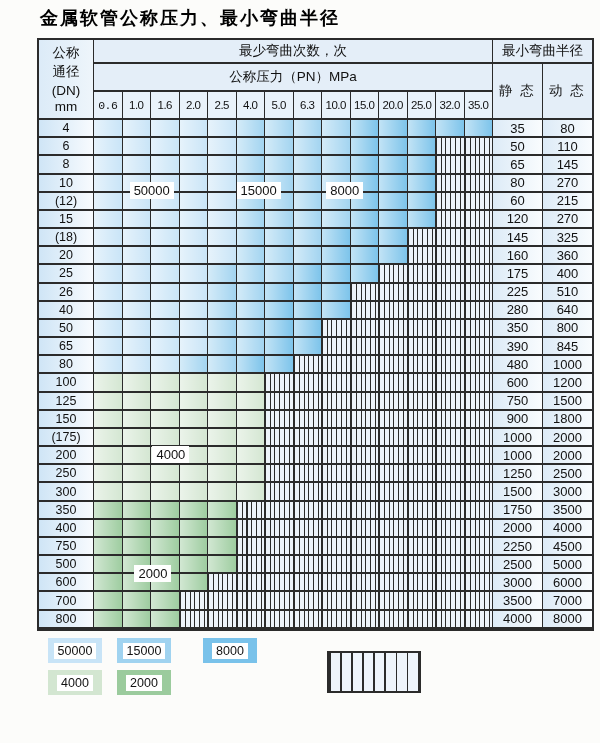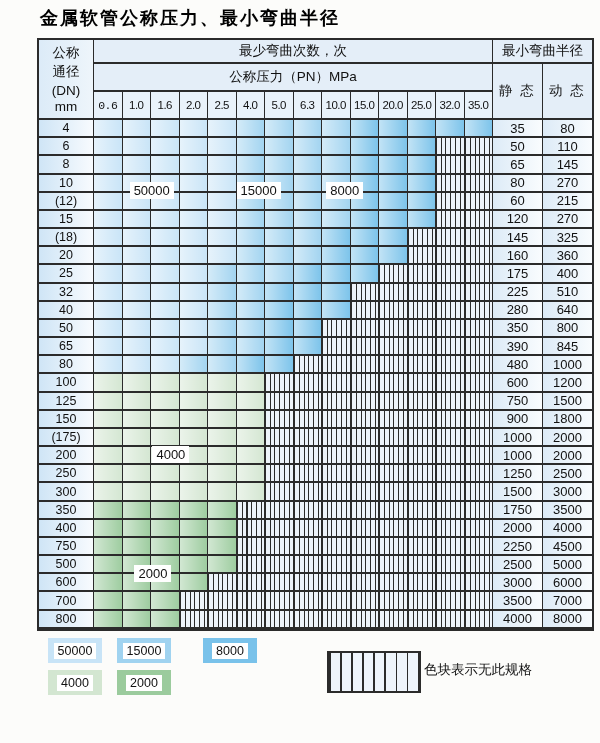--- a/index.html
+++ b/index.html
@@ -219,21 +219,21 @@
       <div class="cell shade c15" style="grid-area: 12 / 8;"></div>
       <div class="cell shade c80" style="grid-area: 12 / 9;"></div>
       <div class="cell shade c80" style="grid-area: 12 / 10;"></div>
       <div class="cell shade c80" style="grid-area: 12 / 11;"></div>
       <div class="cell cX" style="grid-area: 12 / 12;"></div>
       <div class="cell cX" style="grid-area: 12 / 13;"></div>
       <div class="cell cX" style="grid-area: 12 / 14;"></div>
       <div class="cell cX" style="grid-area: 12 / 15;"></div>
       <div class="cell sd" style="grid-area: 12 / 16;">175</div>
       <div class="cell sd last" style="grid-area: 12 / 17;">400</div>
-      <div class="dncell" style="grid-area: 13 / 1;">32</div>
+      <div class="dncell" style="grid-area: 13 / 1;">26</div>
       <div class="cell shade c50" style="grid-area: 13 / 2;"></div>
       <div class="cell shade c50" style="grid-area: 13 / 3;"></div>
       <div class="cell shade c50" style="grid-area: 13 / 4;"></div>
       <div class="cell shade c50" style="grid-area: 13 / 5;"></div>
       <div class="cell shade c15" style="grid-area: 13 / 6;"></div>
       <div class="cell shade c15" style="grid-area: 13 / 7;"></div>
       <div class="cell shade c80" style="grid-area: 13 / 8;"></div>
       <div class="cell shade c80" style="grid-area: 13 / 9;"></div>
       <div class="cell shade c80" style="grid-area: 13 / 10;"></div>
       <div class="cell cX" style="grid-area: 13 / 11;"></div>
@@ -550,21 +550,20 @@
       <div class="cell sd" style="grid-area: 31 / 16;">4000</div>
       <div class="cell sd last" style="grid-area: 31 / 17;">8000</div>
       <div class="ovl" style="left: 90.625px; top: 141.812px;">50000</div>
       <div class="ovl" style="left: 197.5px; top: 141.812px;">15000</div>
       <div class="ovl" style="left: 287.275px; top: 141.812px;">8000</div>
       <div class="ovl" style="left: 113.425px; top: 406.331px;">4000</div>
       <div class="ovl" style="left: 95.47px; top: 525.41px;">2000</div>
     </div>
 
   <div class="hatchbox"></div>
-  <div class="note note2">色块表示无此规格</div>
 <div class="swatch" style="left: 48px; top: 638px; background: var(--c50);">
       <div class="inner">50000</div>
     </div>
     <div class="swatch" style="left: 117px; top: 638px; background: var(--c15);">
       <div class="inner">15000</div>
     </div>
     <div class="swatch" style="left: 203px; top: 638px; background: var(--c80);">
       <div class="inner">8000</div>
     </div>
     <div class="swatch" style="left: 48px; top: 670px; background: var(--c40);">

